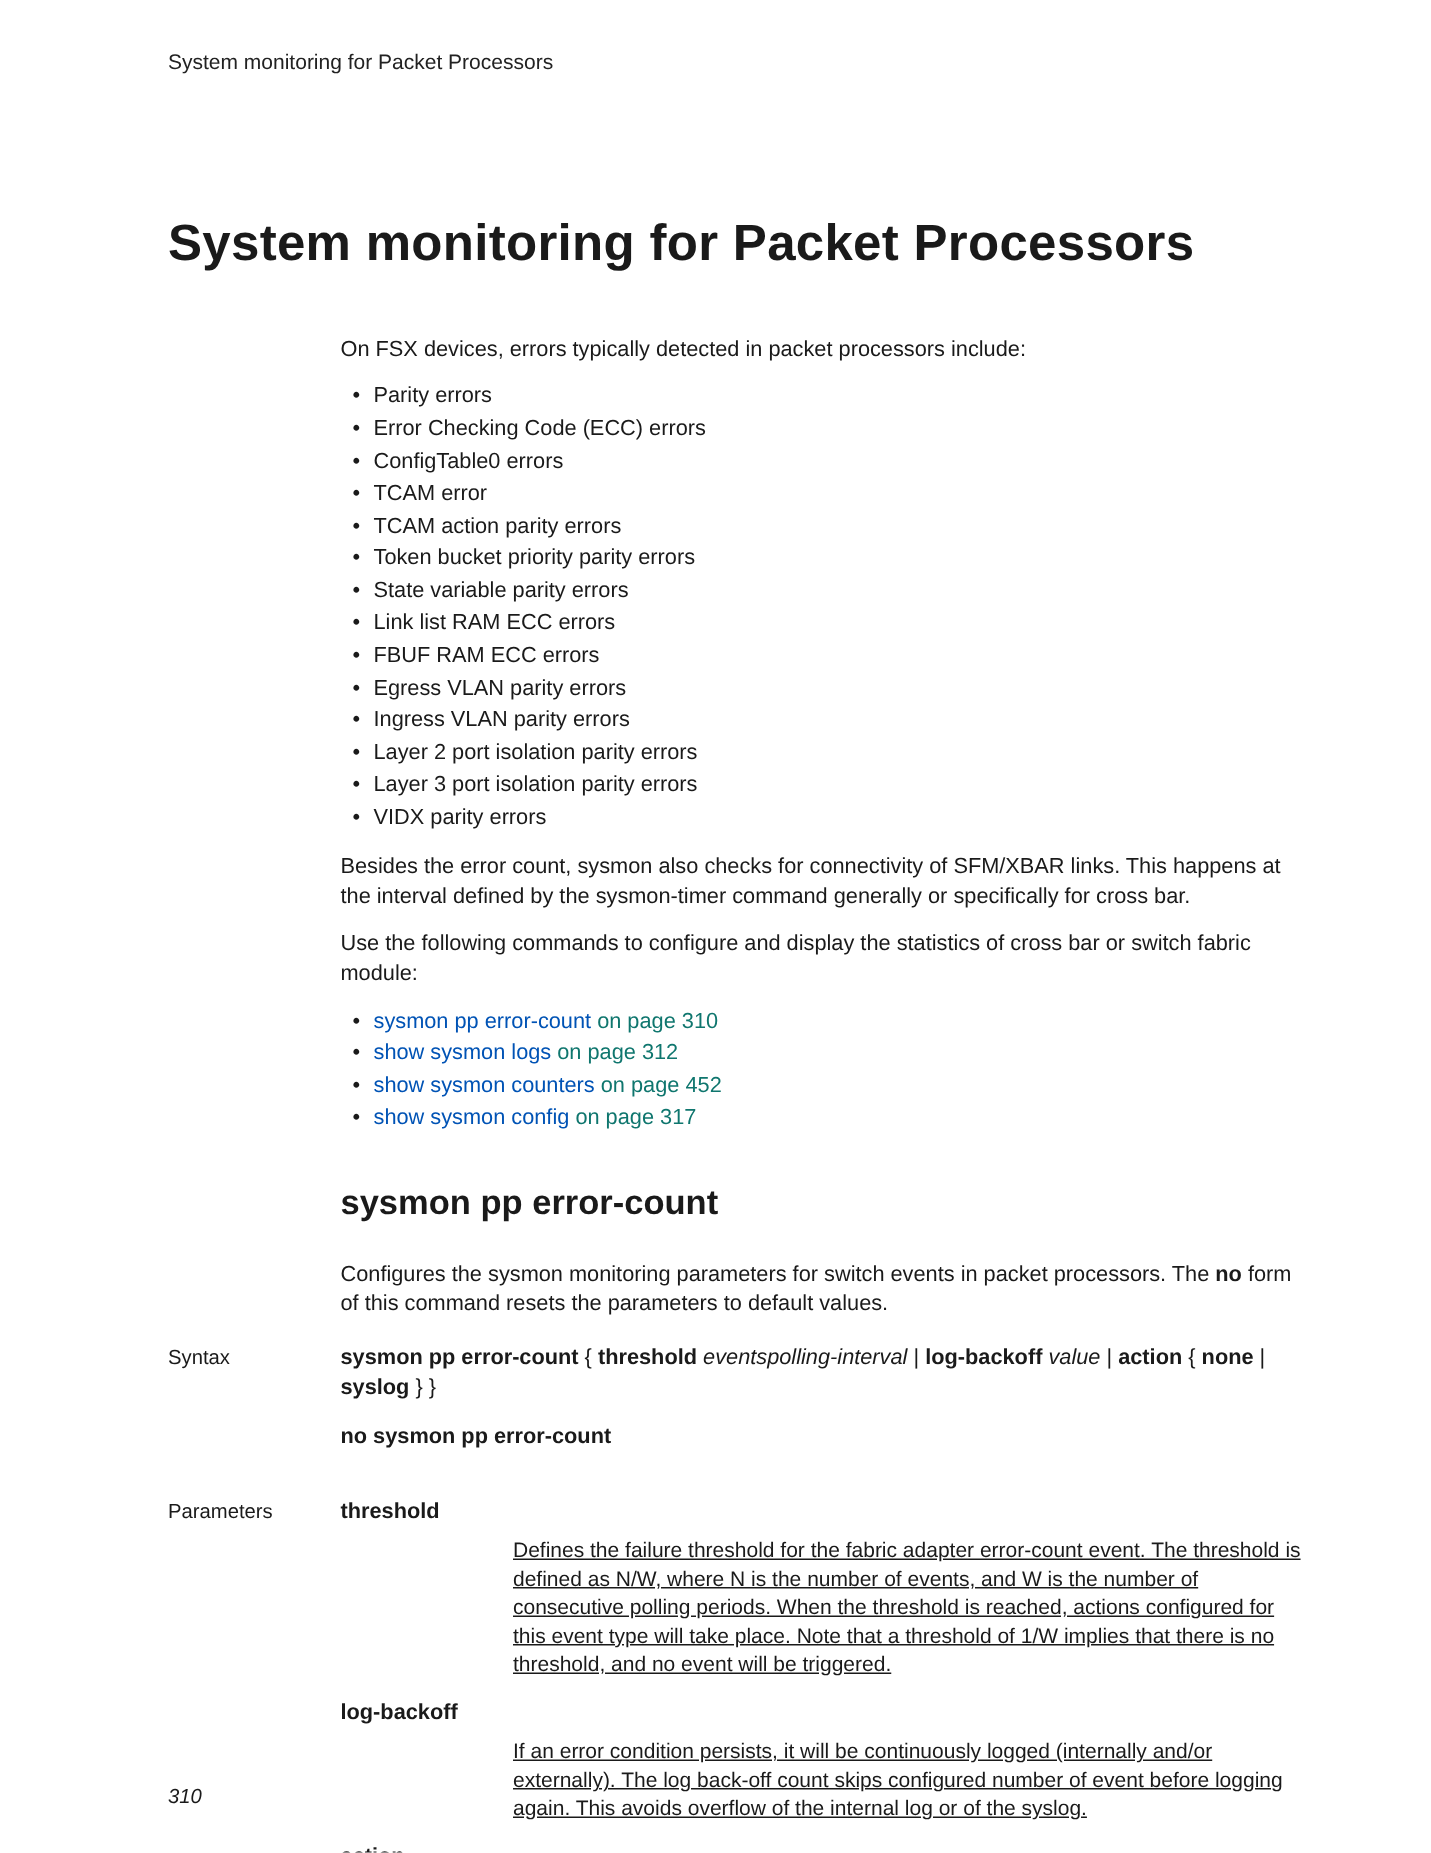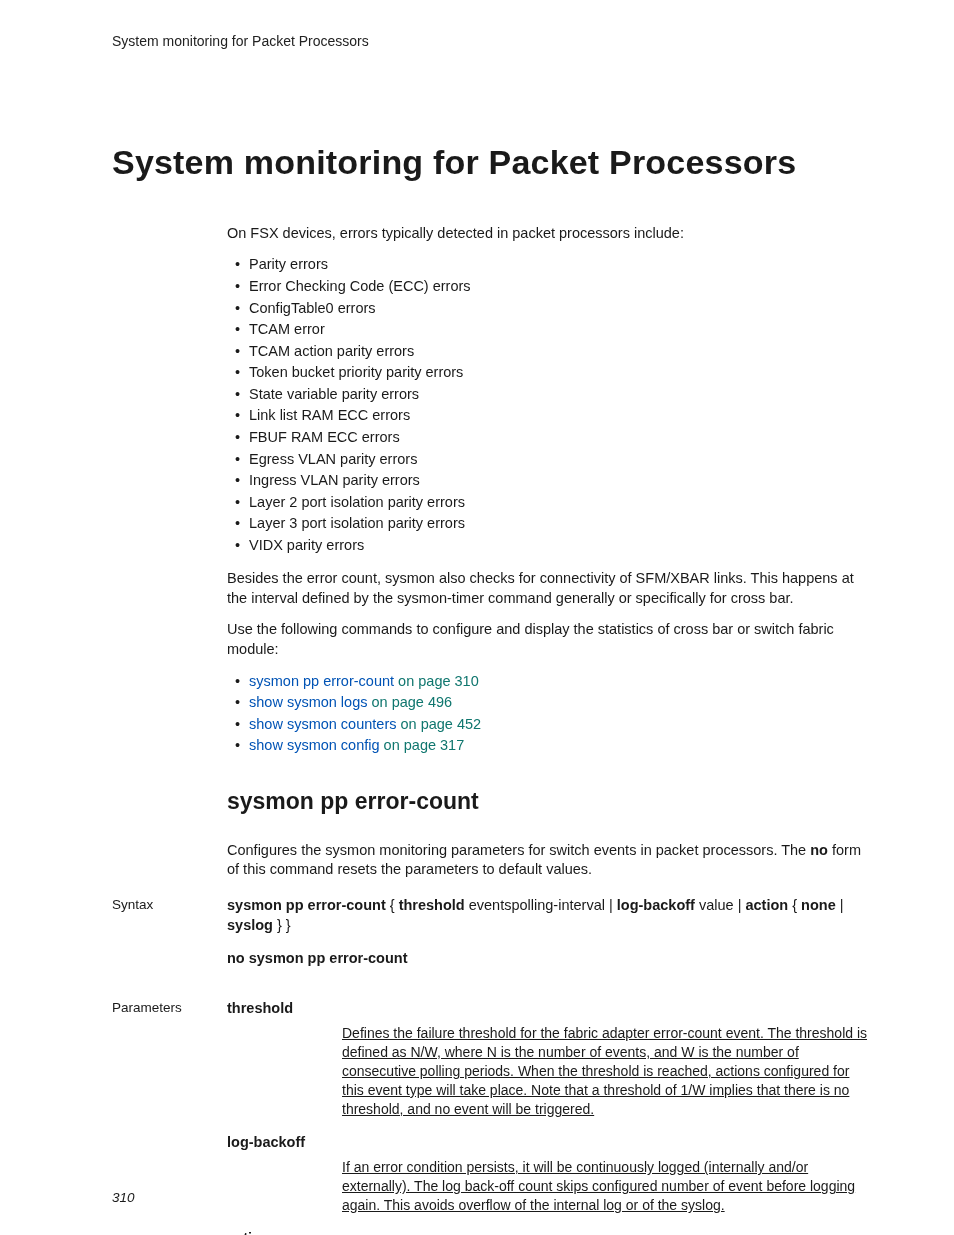--- a/index.html
+++ b/index.html
@@ -47,21 +47,21 @@
     font-stretch: condensed;
     font-weight: 700;
     font-size: 23px;
     margin: 30px 0 24px 0;
   }
   .labeled-block { display: flex; margin-top: 16px; }
   .block-label { width: 115px; flex: 0 0 115px; font-weight: 400; font-size: 13.5px; }
   .block-body { flex: 1; }
   .syntax-line { margin-bottom: 14px; }
   .syntax-line .kw { font-weight: 700; }
-  .syntax-line .var { }
+  .syntax-line .var { font-style: italic; }
   .param-row { margin-bottom: 14px; }
   .param-name { font-weight: 700; margin-bottom: 6px; }
   .param-desc { margin-left: 115px; font-size: 14px; line-height: 1.35; text-decoration: underline; }
   .footer {
     position: absolute;
     bottom: 28px;
     left: 112px;
     right: 78px;
     font-size: 13.5px;
     font-style: italic;
@@ -98,21 +98,21 @@
       <li>Layer 2 port isolation parity errors</li>
       <li>Layer 3 port isolation parity errors</li>
       <li>VIDX parity errors</li>
     </ul>
 
     <p>Besides the error count, sysmon also checks for connectivity of SFM/XBAR links. This happens at the interval defined by the sysmon-timer command generally or specifically for cross bar.</p>
     <p>Use the following commands to configure and display the statistics of cross bar or switch fabric module:</p>
 
     <ul class="bullets">
       <li><a class="xref">sysmon pp error-count</a><span class="xref-suffix"> on page 310</span></li>
-      <li><a class="xref">show sysmon logs</a><span class="xref-suffix"> on page 496</span></li>
+      <li><a class="xref">show sysmon logs</a><span class="xref-suffix"> on page 312</span></li>
       <li><a class="xref">show sysmon counters</a><span class="xref-suffix"> on page 452</span></li>
       <li><a class="xref">show sysmon config</a><span class="xref-suffix"> on page 317</span></li>
     </ul>
   </div>
 
   <h2 class="sub-title" style="margin-left:115px;">sysmon pp error-count</h2>
 
   <div class="section-body">
     <p>
       <span>Configures the sysmon monitoring parameters for switch events in packet processors. The </span><b>no</b><span> form of this command resets the parameters to default values.</span>

